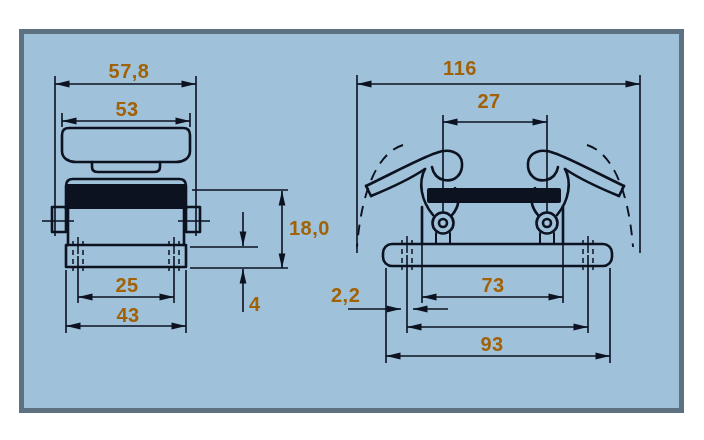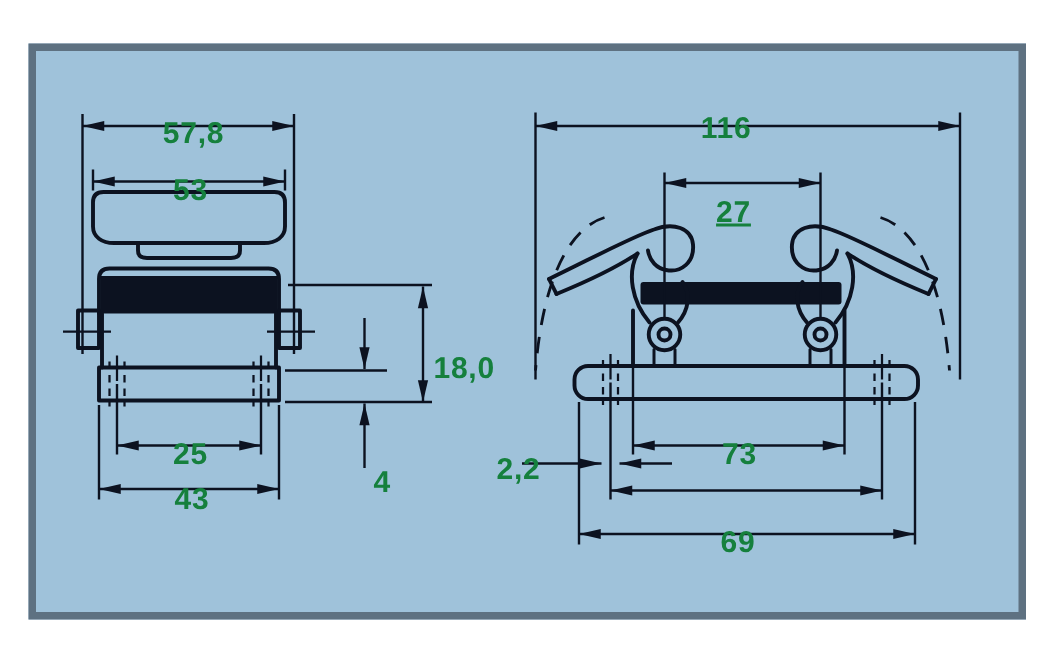--- a/index.html
+++ b/index.html
@@ -13,21 +13,21 @@
     position:absolute; left:19px; top:29px;
     width:665px; height:384px;
     box-sizing:border-box;
     background:#9fc2da;
     border:5px solid #5e7181;
   }
   svg.draw { position:absolute; left:0; top:0; display:block; }
   .dim {
     position:absolute;
     font-weight:700; font-size:20px; line-height:22px;
-    color:#15803d; letter-spacing:0.5px; white-space:nowrap;margin-top:18px;
+    color:#a16207; letter-spacing:0.5px; white-space:nowrap;
   }
   .dim.c { text-align:center; }
 </style>
 </head>
 <body>
 
 <div class="stage">
   <div class="panel"></div>
 
   <svg class="draw" width="704" height="440" viewBox="0 0 704 440">
@@ -143,18 +143,18 @@
     </g>
   </svg>
 
   <div class="dim c" style="left:89px;  top:60px;  width:80px;">57,8</div>
   <div class="dim c" style="left:87px;  top:98px;  width:80px;">53</div>
   <div class="dim" style="left:289px; top:217px;">18,0</div>
   <div class="dim c" style="left:87px;  top:274px; width:80px;">25</div>
   <div class="dim c" style="left:88px;  top:304px; width:80px;">43</div>
   <div class="dim" style="left:249px; top:293px;">4</div>
 
-  <div class="dim c" style="left:444px; top:57px;  width:80px;">116</div>
-  <div class="dim c" style="left:449px; top:113px;  width:80px;text-decoration:underline;">27</div>
+  <div class="dim c" style="left:420px; top:57px;  width:80px;">116</div>
+  <div class="dim c" style="left:449px; top:90px;  width:80px;">27</div>
   <div class="dim" style="left:331px; top:284px;">2,2</div>
   <div class="dim c" style="left:453px; top:274px; width:80px;">73</div>
-  <div class="dim c" style="left:452px; top:333px; width:80px;">69</div>
+  <div class="dim c" style="left:452px; top:333px; width:80px;">93</div>
 </div>
 
 </body></html>

